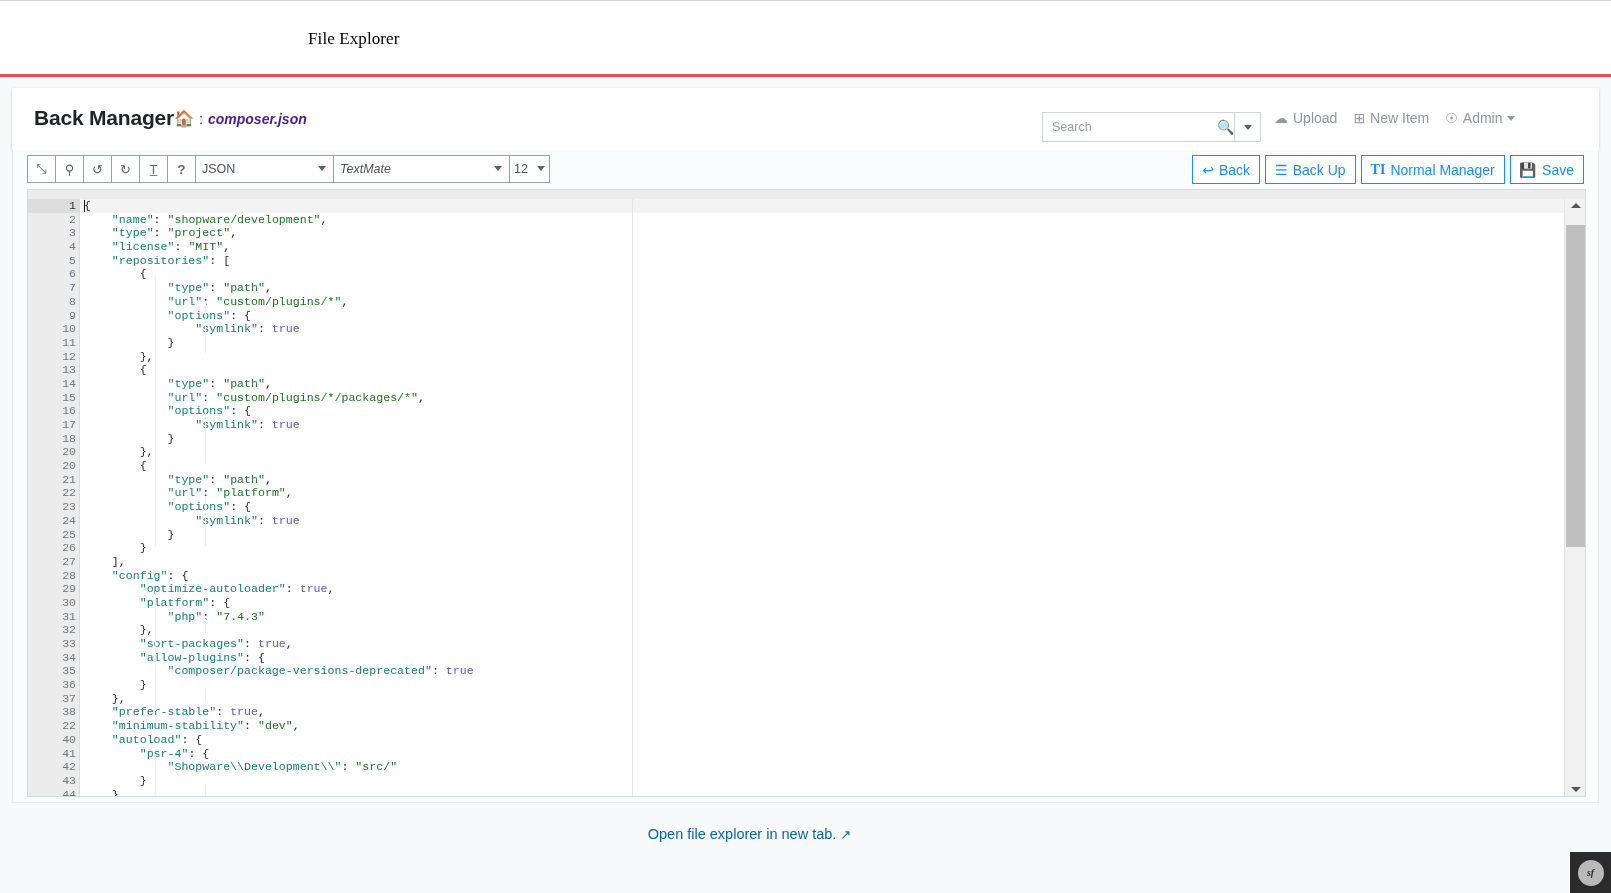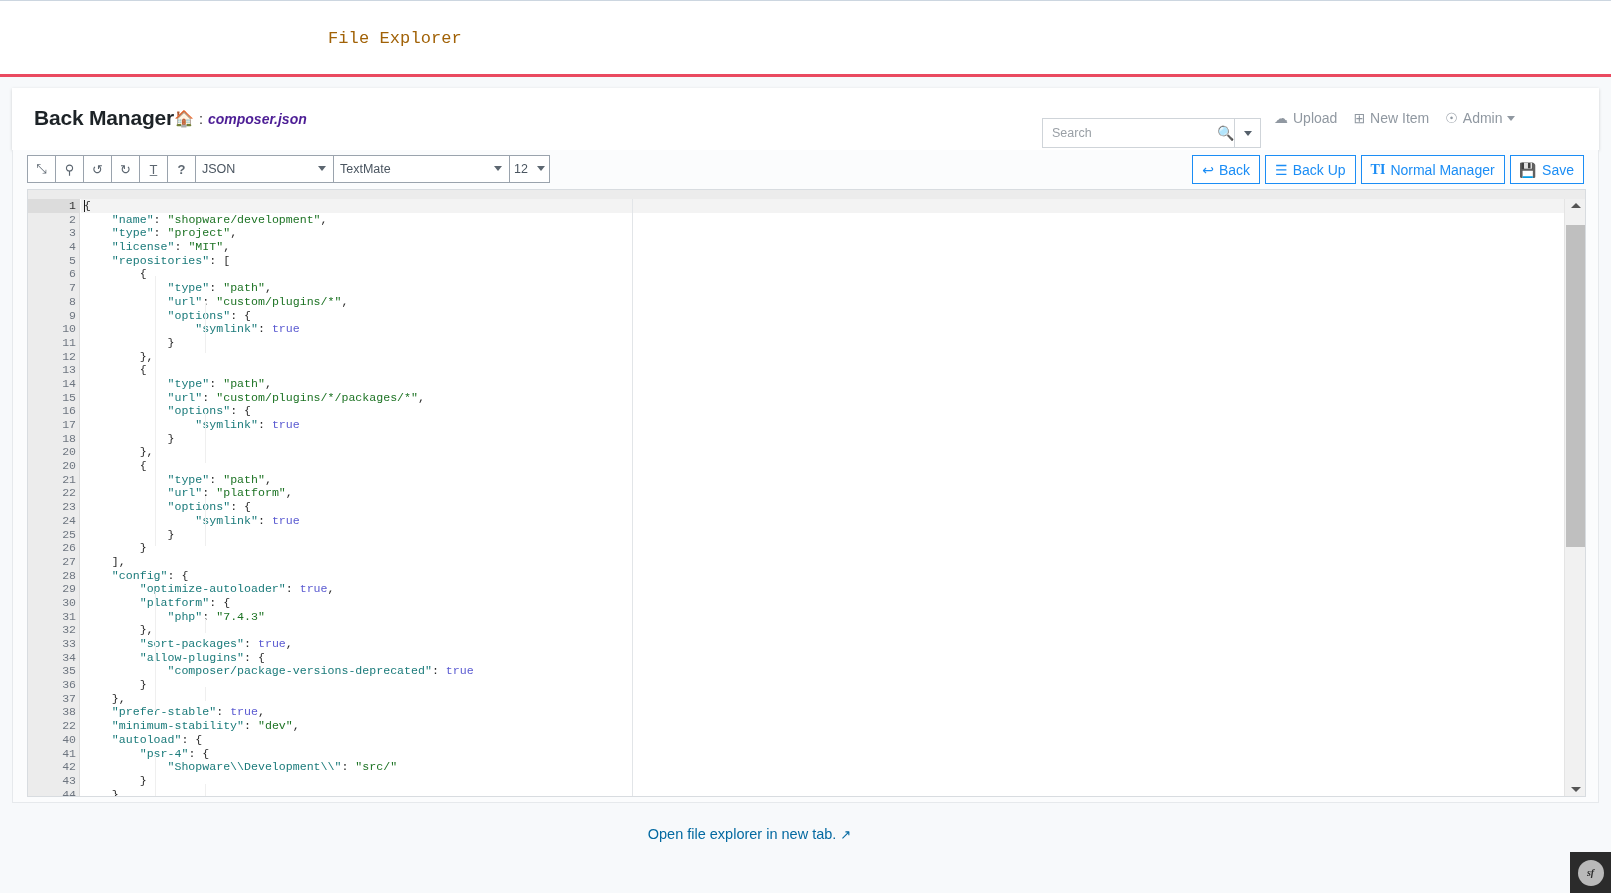--- a/index.html
+++ b/index.html
@@ -14,23 +14,23 @@
   #page { position: relative; width: 1611px; height: 893px; background: #f7f9fb; }
 
   #topline { position:absolute; top:0; left:0; width:1611px; height:1px; background:#ccd6e0; }
 
   
   #titlebar {
     position: absolute; top: 1px; left: 0; width: 1611px; height: 73px;
     background: #ffffff;
   }
   #app-title {
-    position: absolute; left: 328px; top: 28px;
-    font-size: 17px; color: #a16207; letter-spacing: .1px;
-    font-family: Liberation Mono, monospace;
+    position: absolute; left: 308px; top: 28px;
+    font-size: 17px; color: #000000; letter-spacing: .1px;
+    font-family: Liberation Serif, serif;
   }
   #redline { position:absolute; top:74px; left:0; width:1611px; height:3px; background:#ea4a60; }
 
   
   #fm-card {
     position: absolute; left: 12px; top: 88px; width: 1587px; height: 62px;
     background: #ffffff;
     box-shadow: 0 1px 3px rgba(0,0,0,.17);
   }
   #fm-title {
@@ -39,21 +39,21 @@
   }
   #breadcrumb {
     position: absolute; left: 162px; top: 23px;
     font-size: 14.5px; color: #1d2327; display:flex; align-items:center; gap:5px;
   }
   #breadcrumb .home-ico { color: #1b8df5; font-size: 16px; line-height: 1; }
   #breadcrumb .crumb-sep { color: #333; }
   #breadcrumb .crumb-file { font-style: italic; font-weight: bold; color: #4c1d95; font-size:14px;}
 
   
-  #search-wrap { position: absolute; left: 1030px; top: 30px; display: flex; align-items: stretch; height: 30px;}
+  #search-wrap { position: absolute; left: 1030px; top: 24px; display: flex; align-items: stretch; height: 30px;}
   #search-box {
     width: 193px; height: 30px; border: 1px solid #cfd4d9; background: #fff;
     display: flex; align-items: center; padding: 0 7px 0 9px; gap: 4px;
   }
   #search-input {
     border: 0; outline: 0; flex: 1; font-size: 12.5px; color: #444;
     font-family: "Liberation Sans", sans-serif; background: transparent;
   }
   #search-input::placeholder { color:#9aa0a6; }
   #search-icon { color:#55606b; font-size: 14px; line-height:1; }
@@ -83,21 +83,21 @@
     color:#5c6670; font-size:13px;
   }
   .tbtn:last-of-type { }
   .tsel {
     height: 28px; border: 1px solid #9aa3ad; border-right:0; background:#fff;
     font-family:"Liberation Sans", sans-serif; font-size:12.5px; color:#4a5560;
     padding-left:6px; outline:none; -webkit-appearance:none; appearance:none;
   }
   .tsel.last { border-right:1px solid #9aa3ad; }
   #sel-mode { width: 138px; }
-  #sel-theme { width: 176px; }
+  #sel-theme { width: 176px; font-style: italic; }
   #sel-size { width: 41px; padding-left:4px; }
   .selwrap { position:relative; display:flex; }
   .selwrap .arw { position:absolute; right:7px; top:11px; width:0;height:0;
      border-left:4px solid transparent;border-right:4px solid transparent;border-top:5px solid #5c6670; pointer-events:none;}
 
   
   #ed-tools-right { position:absolute; right:14px; top:5px; display:flex; gap:5px; }
   .ebtn {
     height:29px; border:1px solid #1b8df5; background:#fff; color:#1b8df5;
     font-size:14px; padding:0 9px; display:flex; align-items:center; gap:5px;

